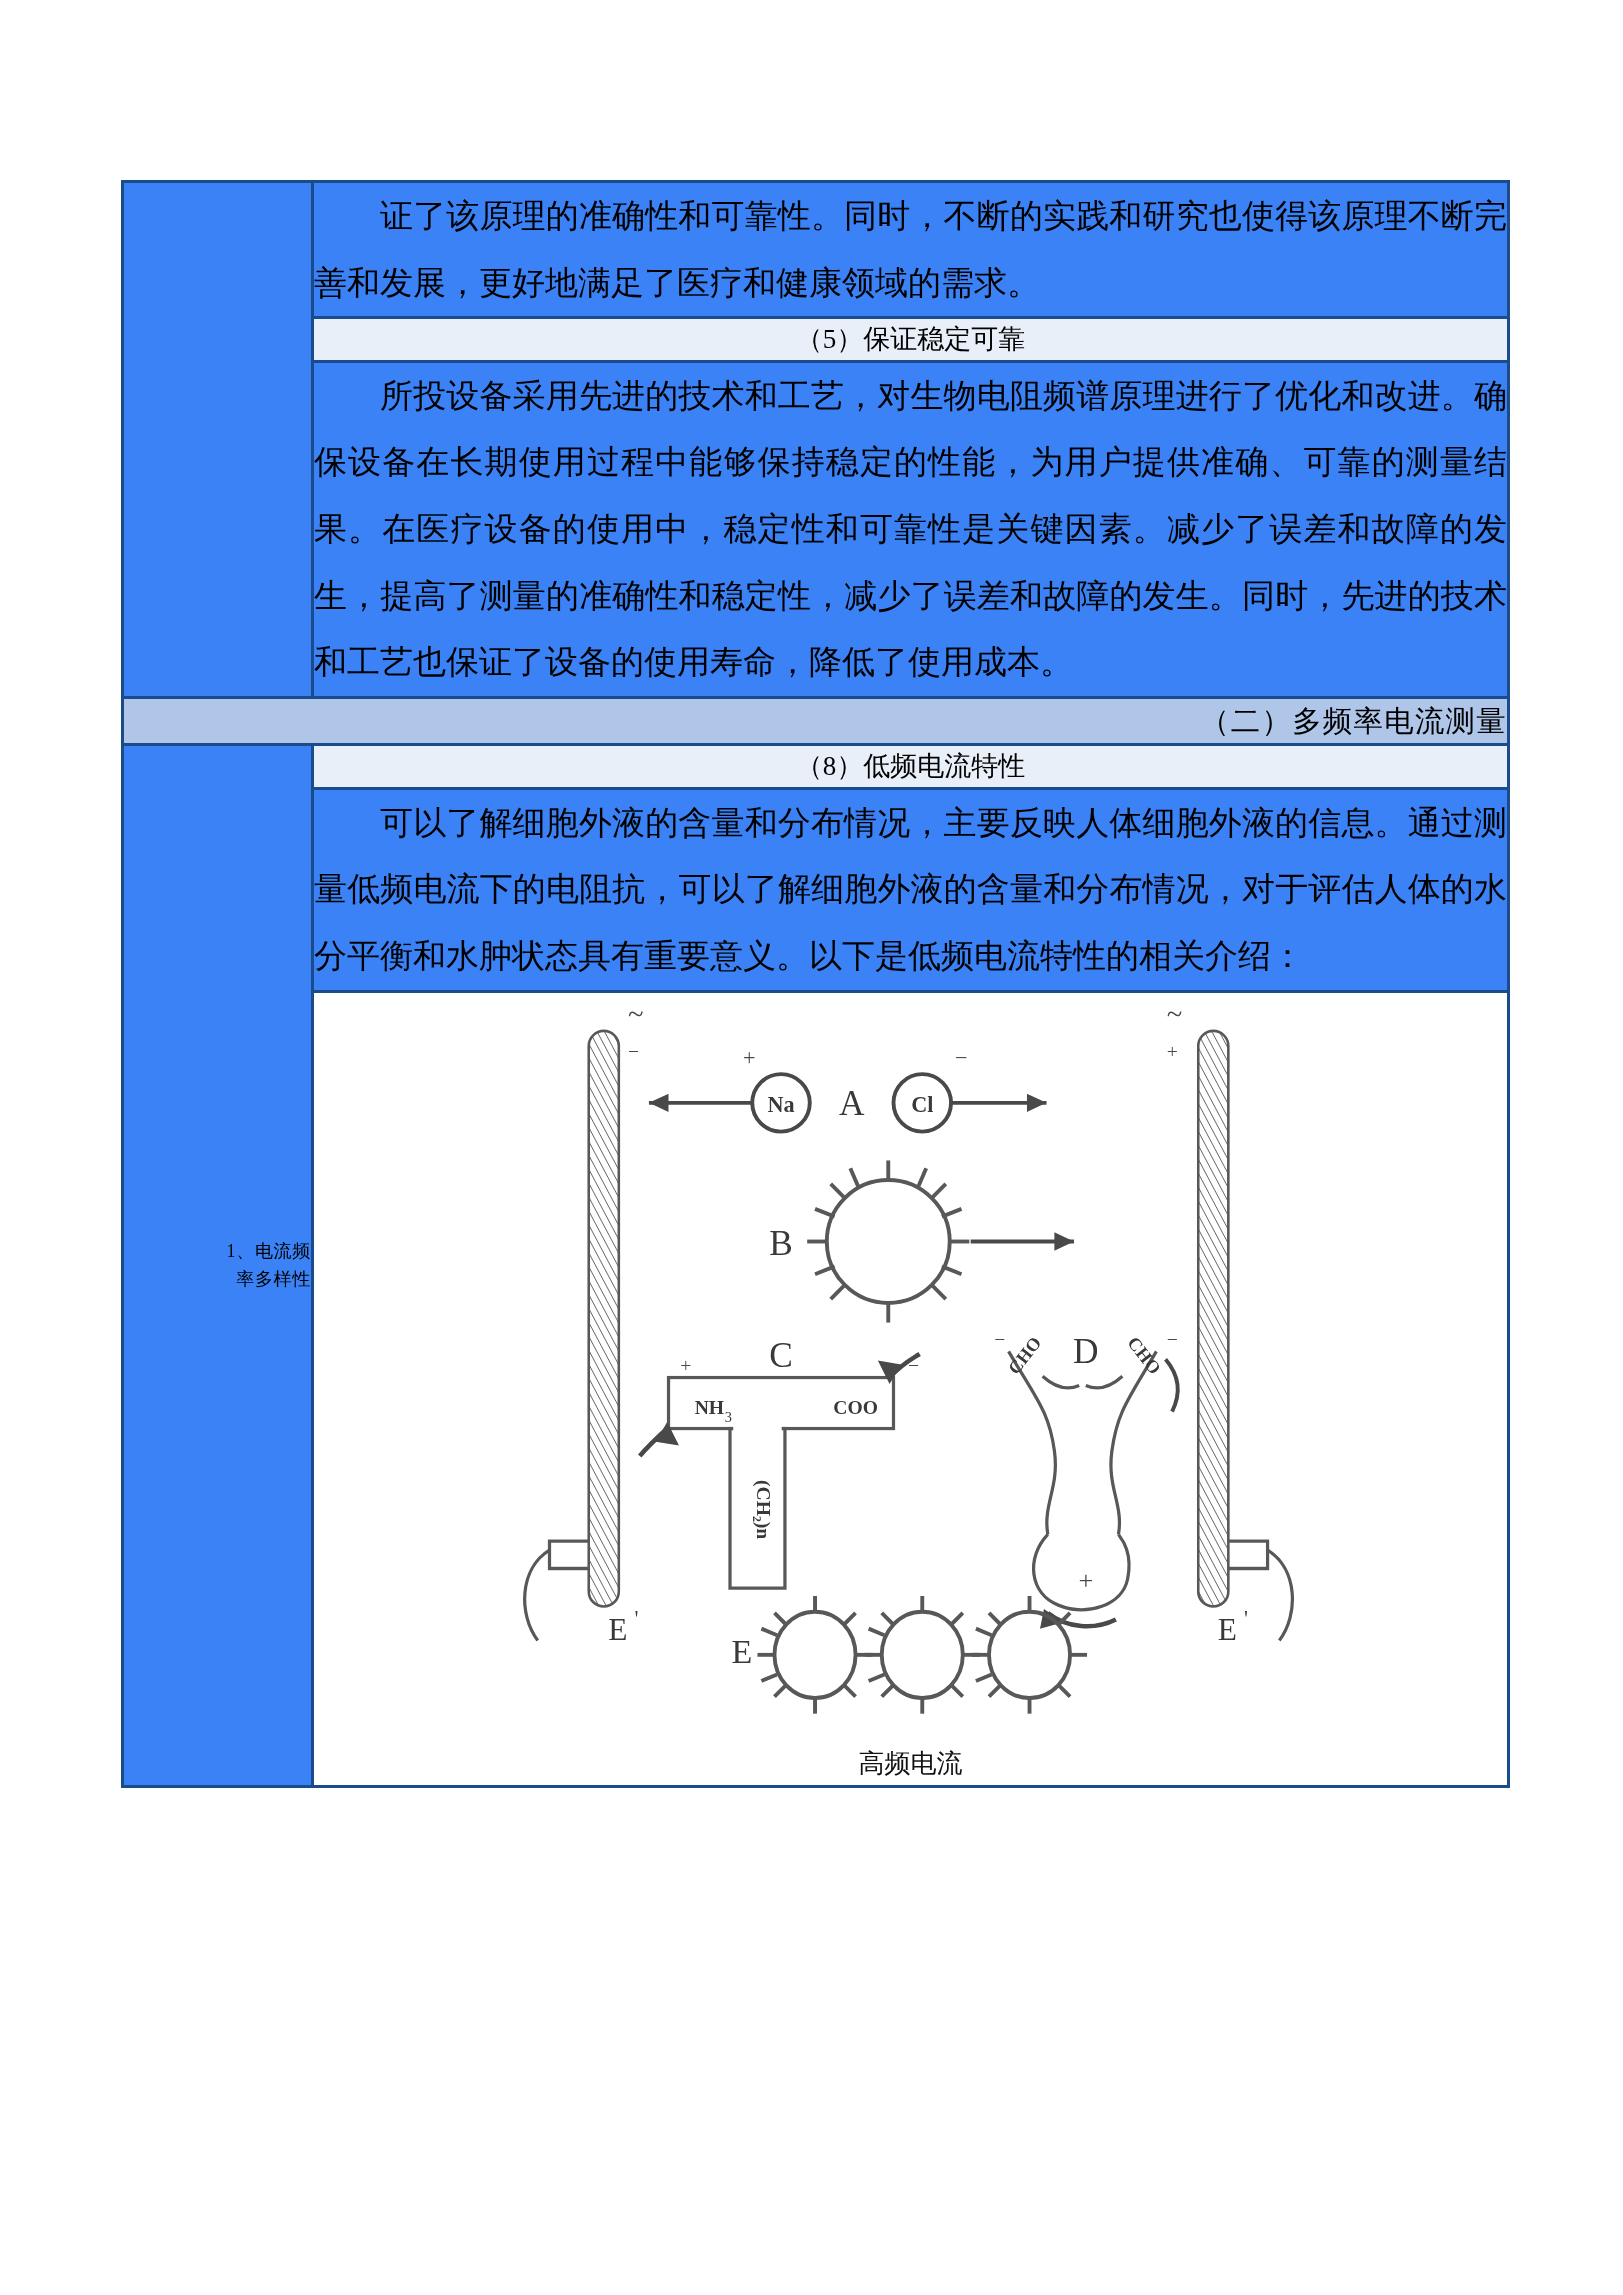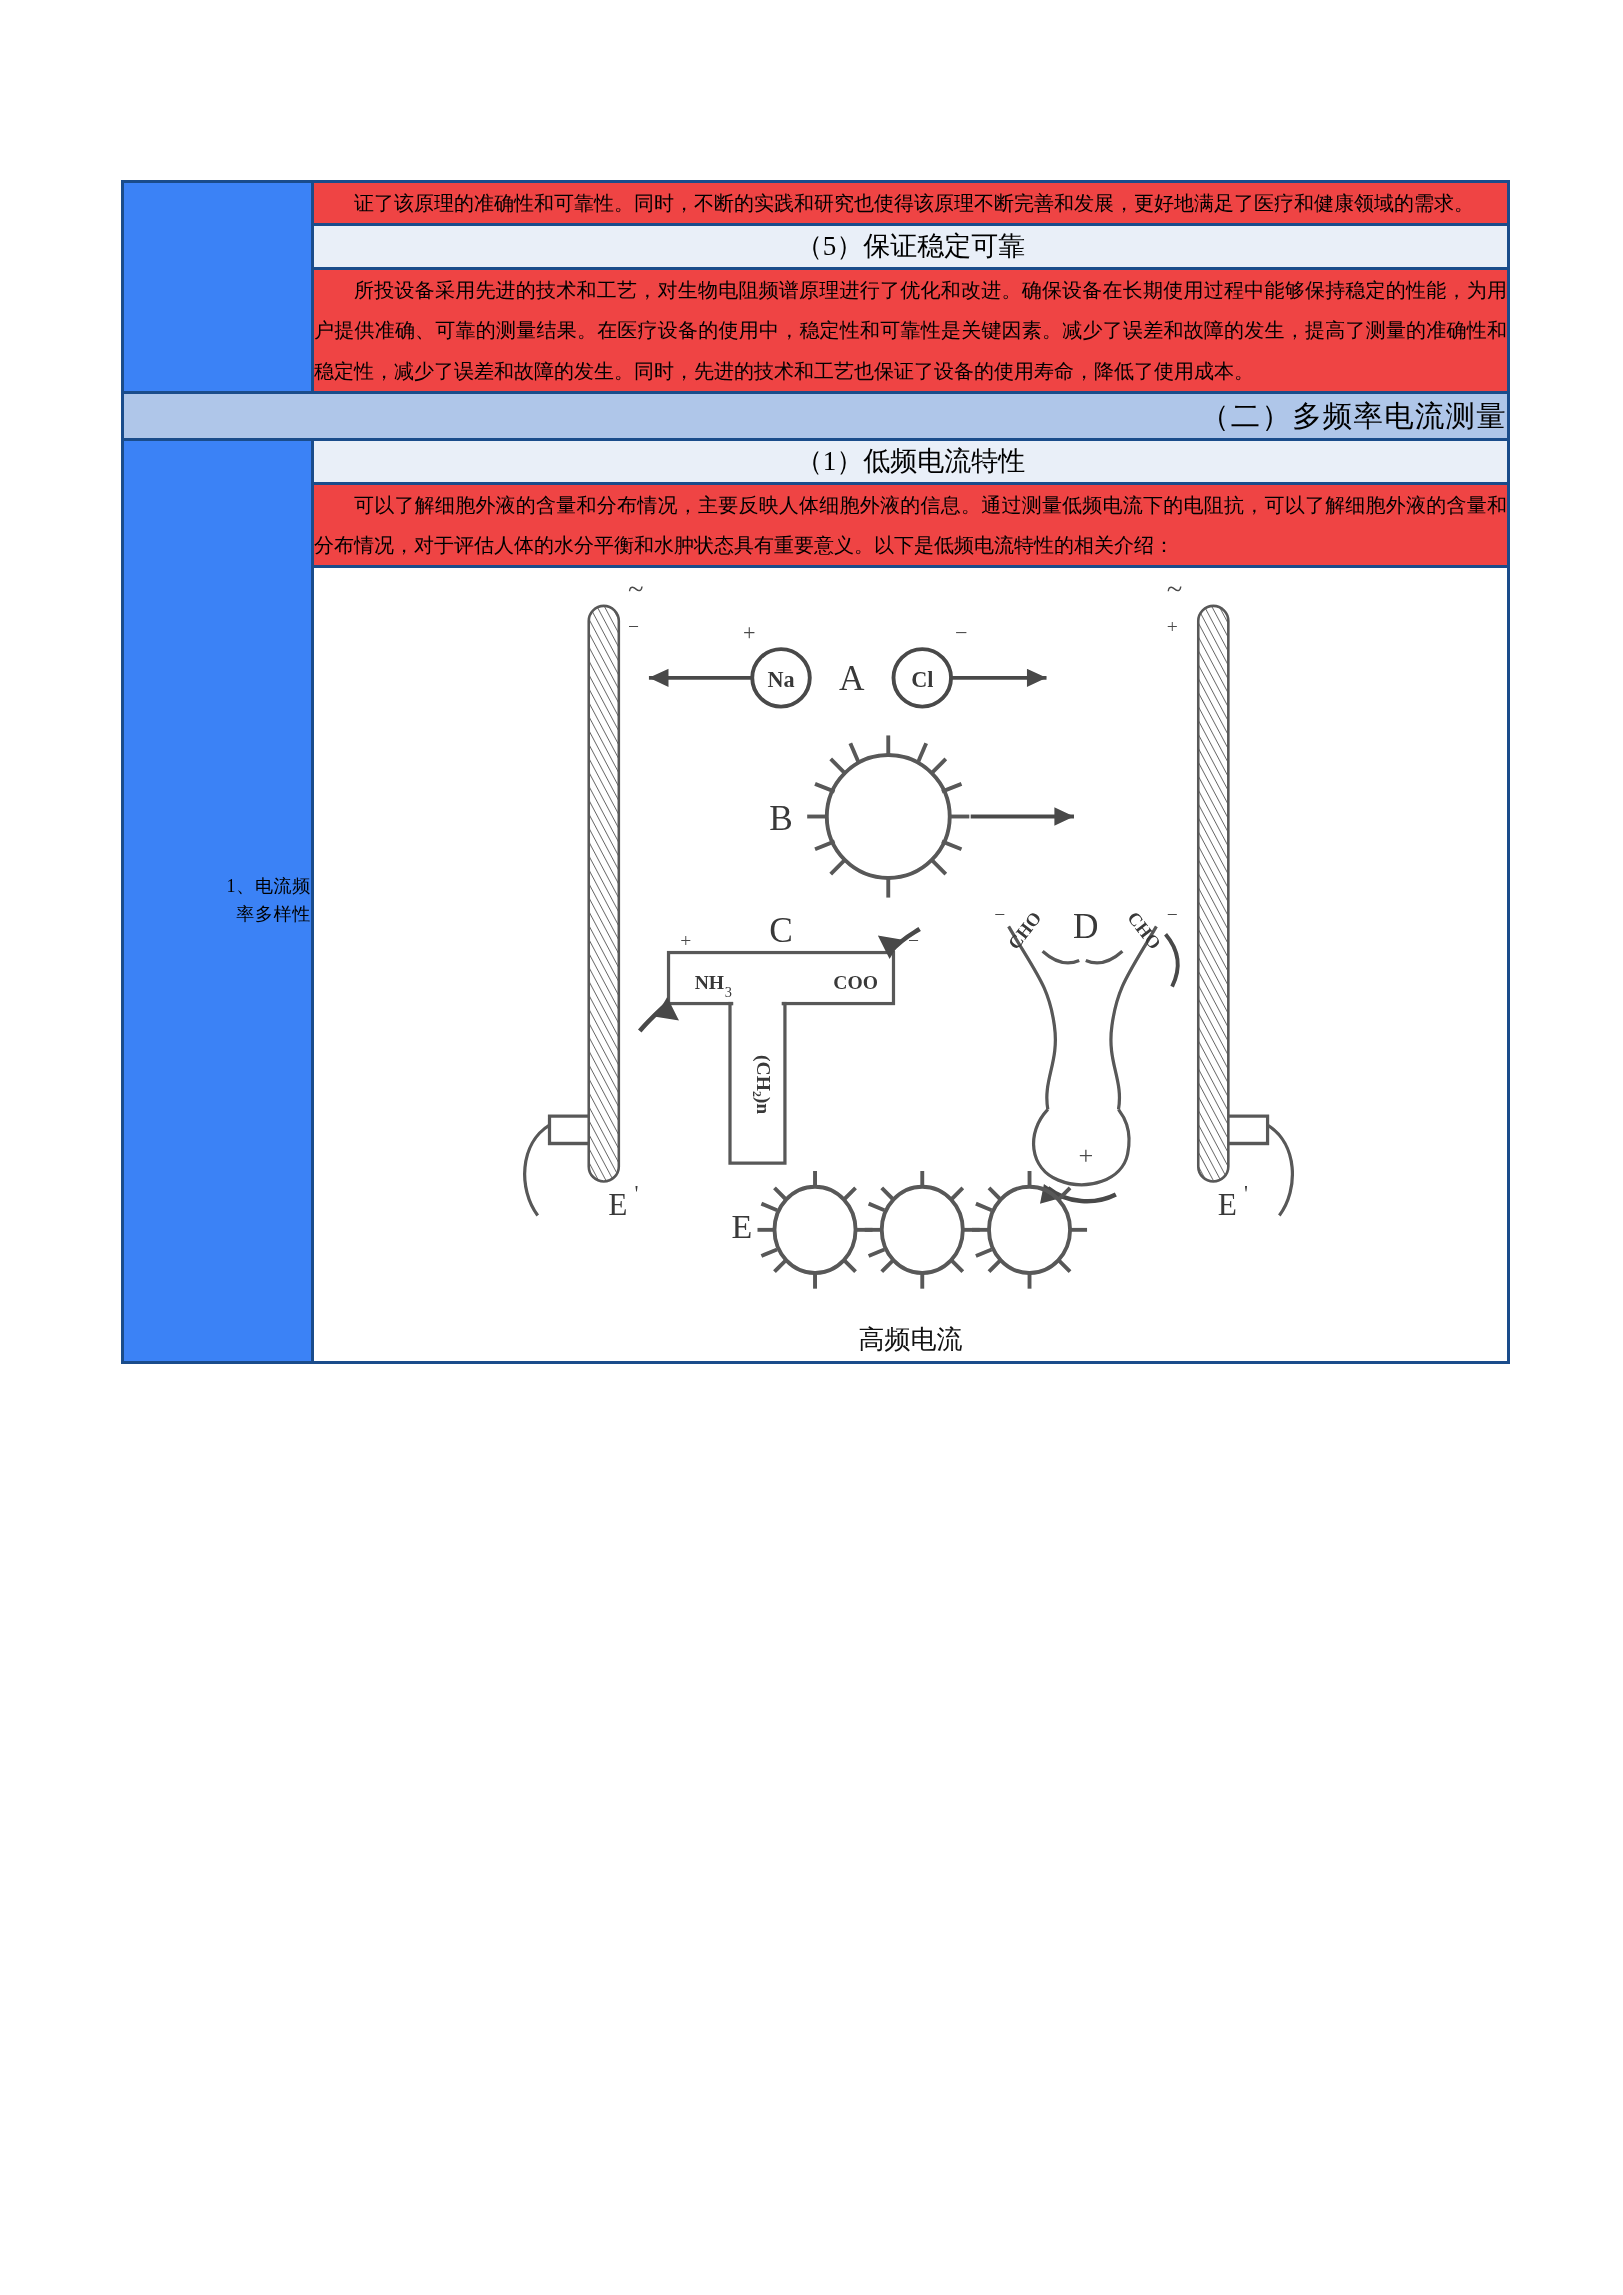--- a/index.html
+++ b/index.html
@@ -53,23 +53,23 @@
     letter-spacing: 0.7px;
     padding: 3.9px 6.5px;
   }
   .label-cell .label-text {
     display: block;
     white-space: pre-line;
   }
 
   
   .body-cell {
-    background: #ef4444;
+    background: #3b82f6;
     padding: 17px 22px 17px 19.6px;
-    font-size: 20px;
+    font-size: 33px;
     line-height: 2.02;
     text-align: justify;
     text-justify: inter-ideograph;
   }
   .body-cell p {
     margin: 0;
     text-indent: 2em;
   }
 
   
@@ -152,21 +152,21 @@
 
       <tr>
         <td class="band-cell" colspan="2">（二）多频率电流测量</td>
       </tr>
 
       <tr>
         <td class="label-cell" rowspan="3">
           <span class="label-text">1、电流频
 率多样性</span>
         </td>
-        <td class="subhead-cell">（1）低频电流特性</td>
+        <td class="subhead-cell">（8）低频电流特性</td>
       </tr>
 
       <tr>
         <td class="body-cell">
           <p>可以了解细胞外液的含量和分布情况，主要反映人体细胞外液的信息。通过测量低频电流下的电阻抗，可以了解细胞外液的含量和分布情况，对于评估人体的水分平衡和水肿状态具有重要意义。以下是低频电流特性的相关介绍：</p>
         </td>
       </tr>
 
       <tr>
         <td class="figure-cell">

